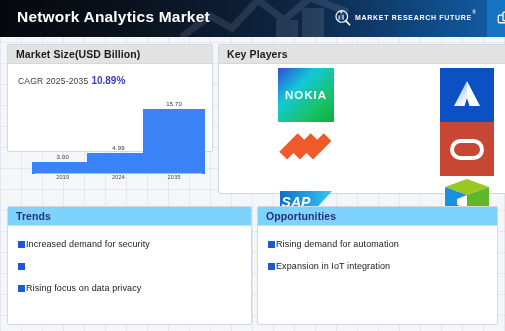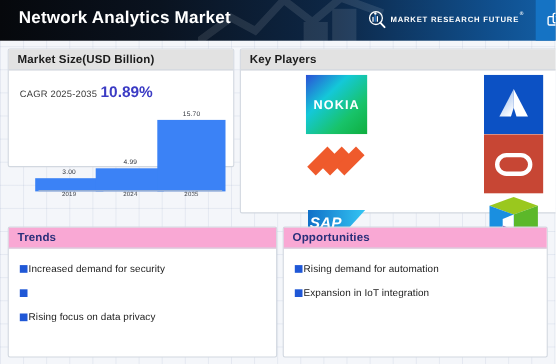--- a/index.html
+++ b/index.html
@@ -53,35 +53,35 @@
   
   .panel{
     position:absolute;background:#ffffff;border:1px solid #d2d8e0;
     border-radius:2px;box-sizing:border-box;
   }
   .panel-head{
     height:19px;background:#e2e2e2;border-bottom:1px solid #d2d8e0;
     display:flex;align-items:center;padding-left:8px;box-sizing:border-box;
   }
   .panel-head .ttl{font-size:10.5px;font-weight:bold;color:#1b1b1b;letter-spacing:.1px;}
-  .panel-head.soft{background:#f9a8d4;text-align:right;}
+  .panel-head.soft{background:#7dd3fc;text-align:right;}
   .panel-head.soft .ttl{color:#2a2f7a;}
 
   #market-panel{left:7px;top:44px;width:206px;height:108px;}
   #players-panel{left:218px;top:44px;width:336px;height:150px;}
   #trends-panel{left:7px;top:206px;width:245px;height:119px;}
   #opps-panel{left:257px;top:206px;width:241px;height:119px;}
 
   
   .chart-body{position:relative;width:100%;height:130px;}
   .cagr{
     position:absolute;left:10px;top:11px;white-space:nowrap;
     font-size:8.5px;color:#3a3a3a;letter-spacing:.2px;
   }
-  .cagr .val{font-size:14px;font-weight:bold;color:#3b3bc4;letter-spacing:0;margin-left:3px;text-align:center;}
+  .cagr .val{font-size:10px;font-weight:bold;color:#3b3bc4;letter-spacing:0;margin-left:3px;text-align:center;}
   .plot{
     position:absolute;left:27px;right:10px;top:28px;height:92px;
   }
   .bars{
     position:absolute;left:0;right:0;bottom:10px;height:82px;
     display:flex;align-items:flex-end;justify-content:space-around;
   }
   .bar-col{width:30%;display:flex;flex-direction:column;align-items:center;justify-content:flex-end;height:100%;}
   .bar-val{font-size:6px;color:#30343d;margin-bottom:2px;letter-spacing:.2px;}
   .bar{width:62px;background:#3b82f6;}

